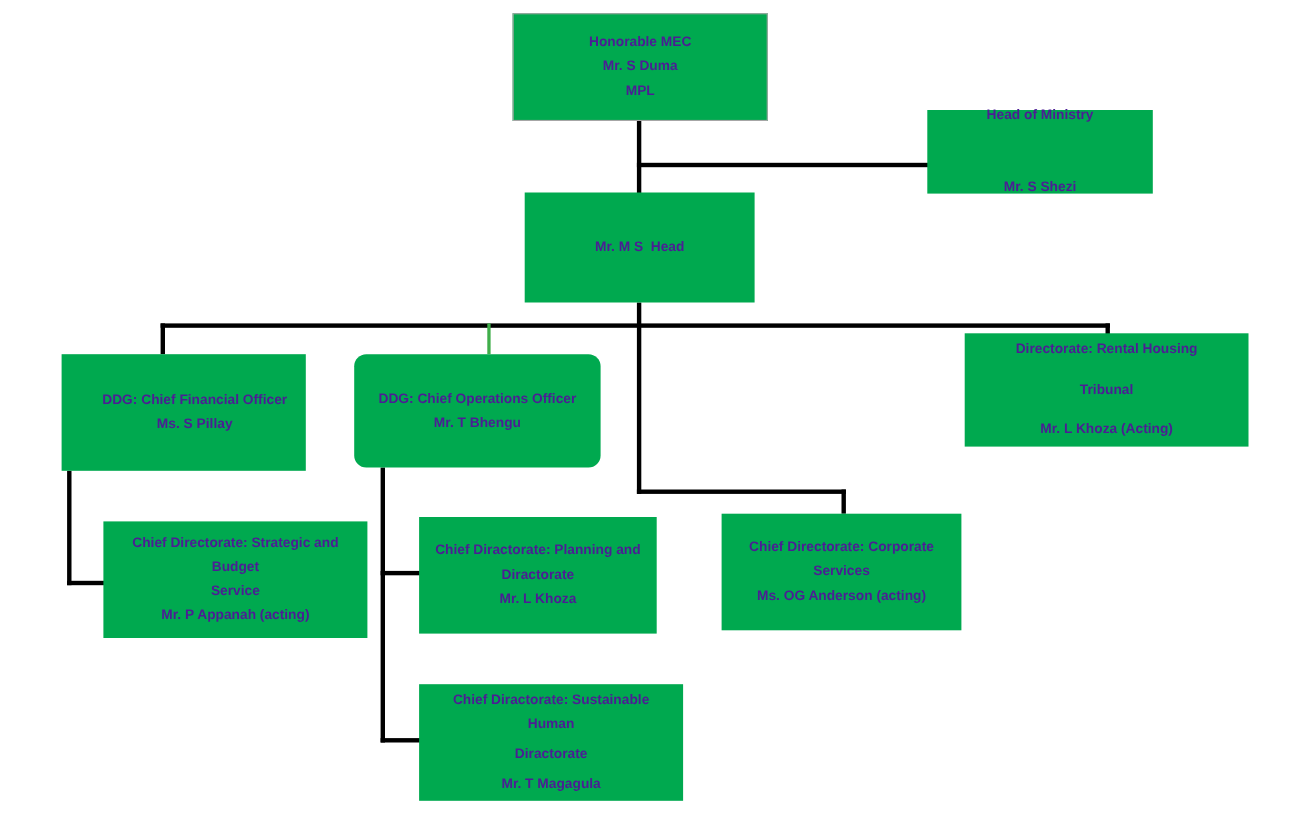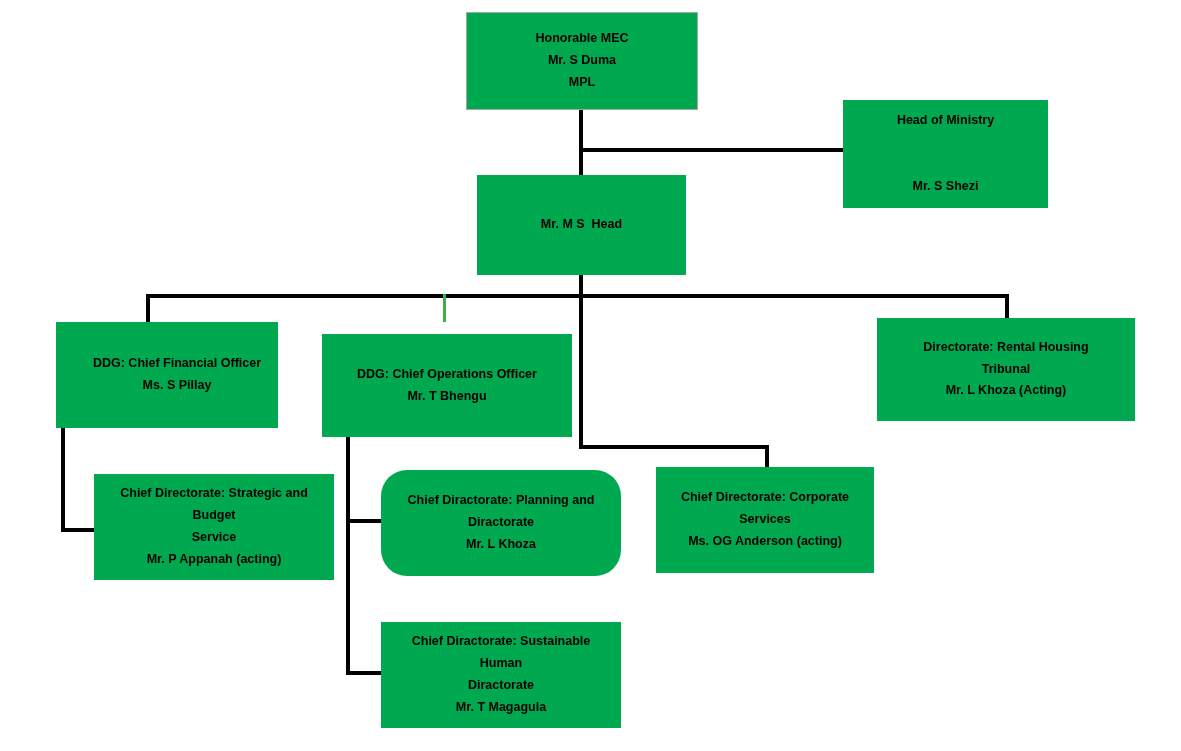--- a/index.html
+++ b/index.html
@@ -12,21 +12,21 @@
     position: relative;
     width: 1181px;
     height: 751px;
     background: #ffffff;
     font-family: "Liberation Sans", sans-serif;
     overflow: hidden;
   }
   .node {
     position: absolute;
     background: #00a94f;
-    color: #000000;
+    color: #4c1d95;
     display: flex;
     flex-direction: column;
     align-items: center;
     justify-content: center;
     text-align: center;
     font-weight: bold;
     font-size: 12.5px;
     line-height: 1.75;
     box-sizing: border-box;
     padding: 4px 8px;
@@ -77,62 +77,62 @@
   <div class="connector" style="left:346px; top:425px; width:4px; height:250px;"></div>
   <div class="connector" style="left:346px; top:519px; width:36px; height:4px;"></div>
   <div class="connector" style="left:346px; top:671px; width:36px; height:4px;"></div>
 
   <div class="node bordered" style="left:466px; top:12px; width:232px; height:98px;">
     <span class="line">Honorable MEC</span>
     <span class="line">Mr. S Duma</span>
     <span class="line">MPL</span>
   </div>
 
-  <div class="node" style="left:843px; top:100px; width:205px; height:108px;gap:44px;">
+  <div class="node" style="left:843px; top:100px; width:205px; height:76px;gap:44px;">
     <span class="line">Head of Ministry</span>
     <span class="line">Mr. S Shezi</span>
   </div>
 
   <div class="node" style="left:477px; top:175px; width:209px; height:100px;">
     <span class="line">Mr. M S  Head</span>
   </div>
 
   <div class="node" style="left:56px; top:322px; width:222px; height:106px;padding-left:28px;">
     <span class="line">DDG: Chief Financial Officer</span>
     <span class="line">Ms. S Pillay</span>
   </div>
 
-  <div class="node" style="left:322px; top:334px; width:250px; height:103px;">
+  <div class="node" style="left:322px; top:322px; width:224px; height:103px;border-radius:11px;">
     <span class="line">DDG: Chief Operations Officer</span>
     <span class="line">Mr. T Bhengu</span>
   </div>
 
-  <div class="node" style="left:877px; top:318px; width:258px; height:103px;">
+  <div class="node" style="left:877px; top:303px; width:258px; height:103px;justify-content:space-between;">
     <span class="line">Directorate: Rental Housing</span>
     <span class="line">Tribunal</span>
     <span class="line">Mr. L Khoza (Acting)</span>
   </div>
 
   <div class="node" style="left:94px; top:474px; width:240px; height:106px;">
     <span class="line">Chief Directorate: Strategic and Budget</span>
     <span class="line">Service</span>
     <span class="line">Mr. P Appanah (acting)</span>
   </div>
 
-  <div class="node" style="left:381px; top:470px; width:240px; height:106px;border-radius:26px;">
+  <div class="node" style="left:381px; top:470px; width:216px; height:106px;">
     <span class="line">Chief Diractorate: Planning and</span>
     <span class="line">Diractorate</span>
     <span class="line">Mr. L Khoza</span>
   </div>
 
   <div class="node" style="left:656px; top:467px; width:218px; height:106px;text-align:center;">
     <span class="line">Chief Directorate: Corporate</span>
     <span class="line">Services</span>
     <span class="line">Ms. OG Anderson (acting)</span>
   </div>
 
-  <div class="node" style="left:381px; top:622px; width:240px; height:106px;">
+  <div class="node" style="left:381px; top:622px; width:240px; height:106px;justify-content:space-between;">
     <span class="line">Chief Diractorate: Sustainable Human</span>
     <span class="line">Diractorate</span>
     <span class="line">Mr. T Magagula</span>
   </div>
 
 </div>
 
 </body></html>

